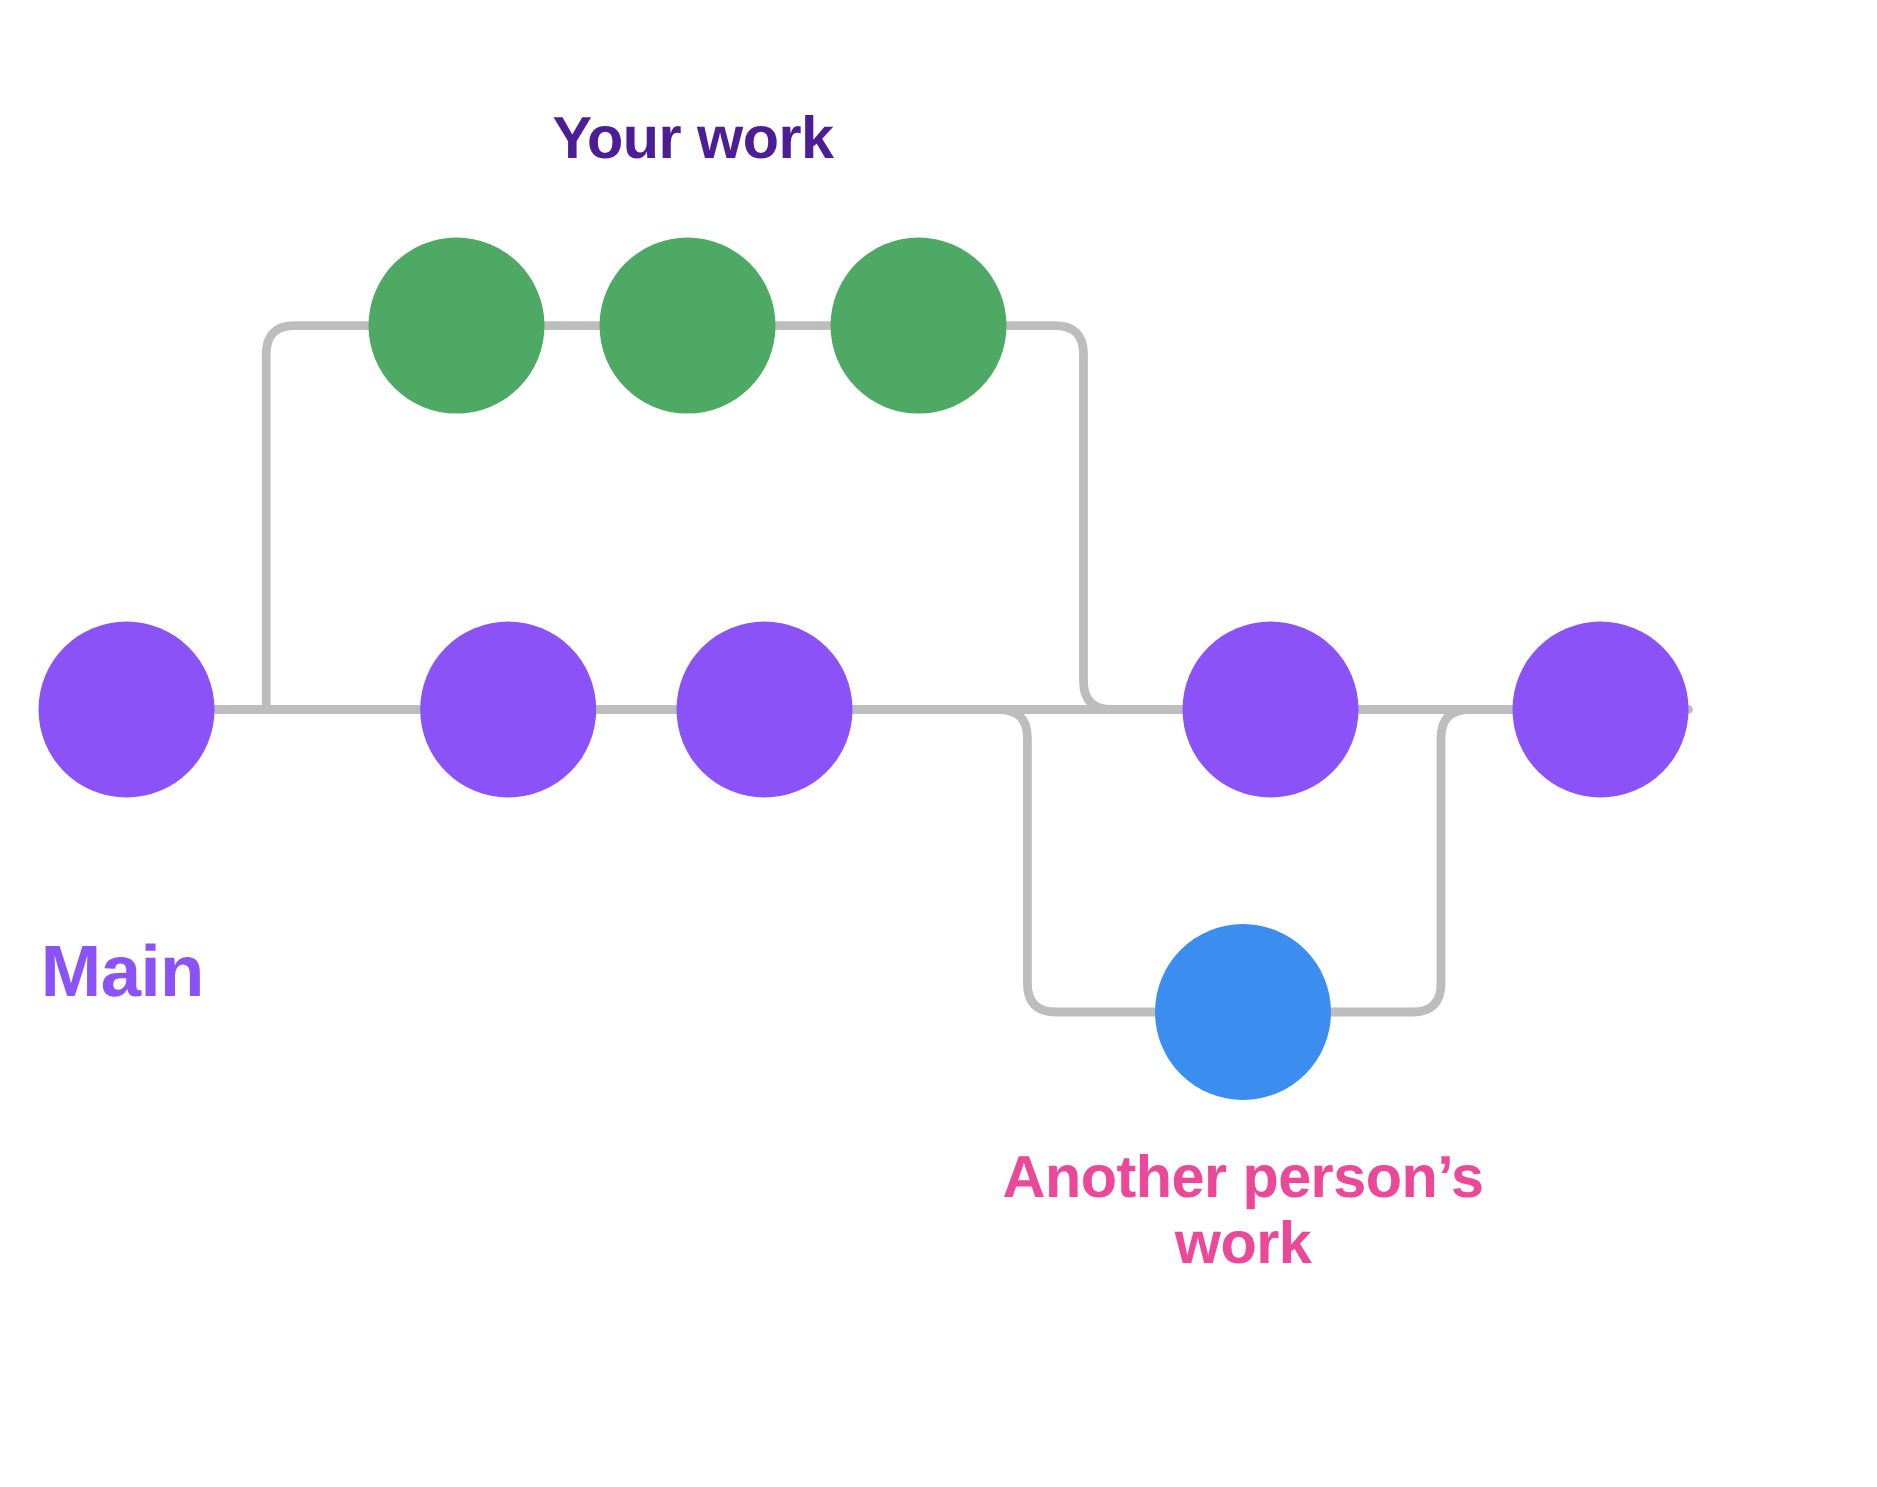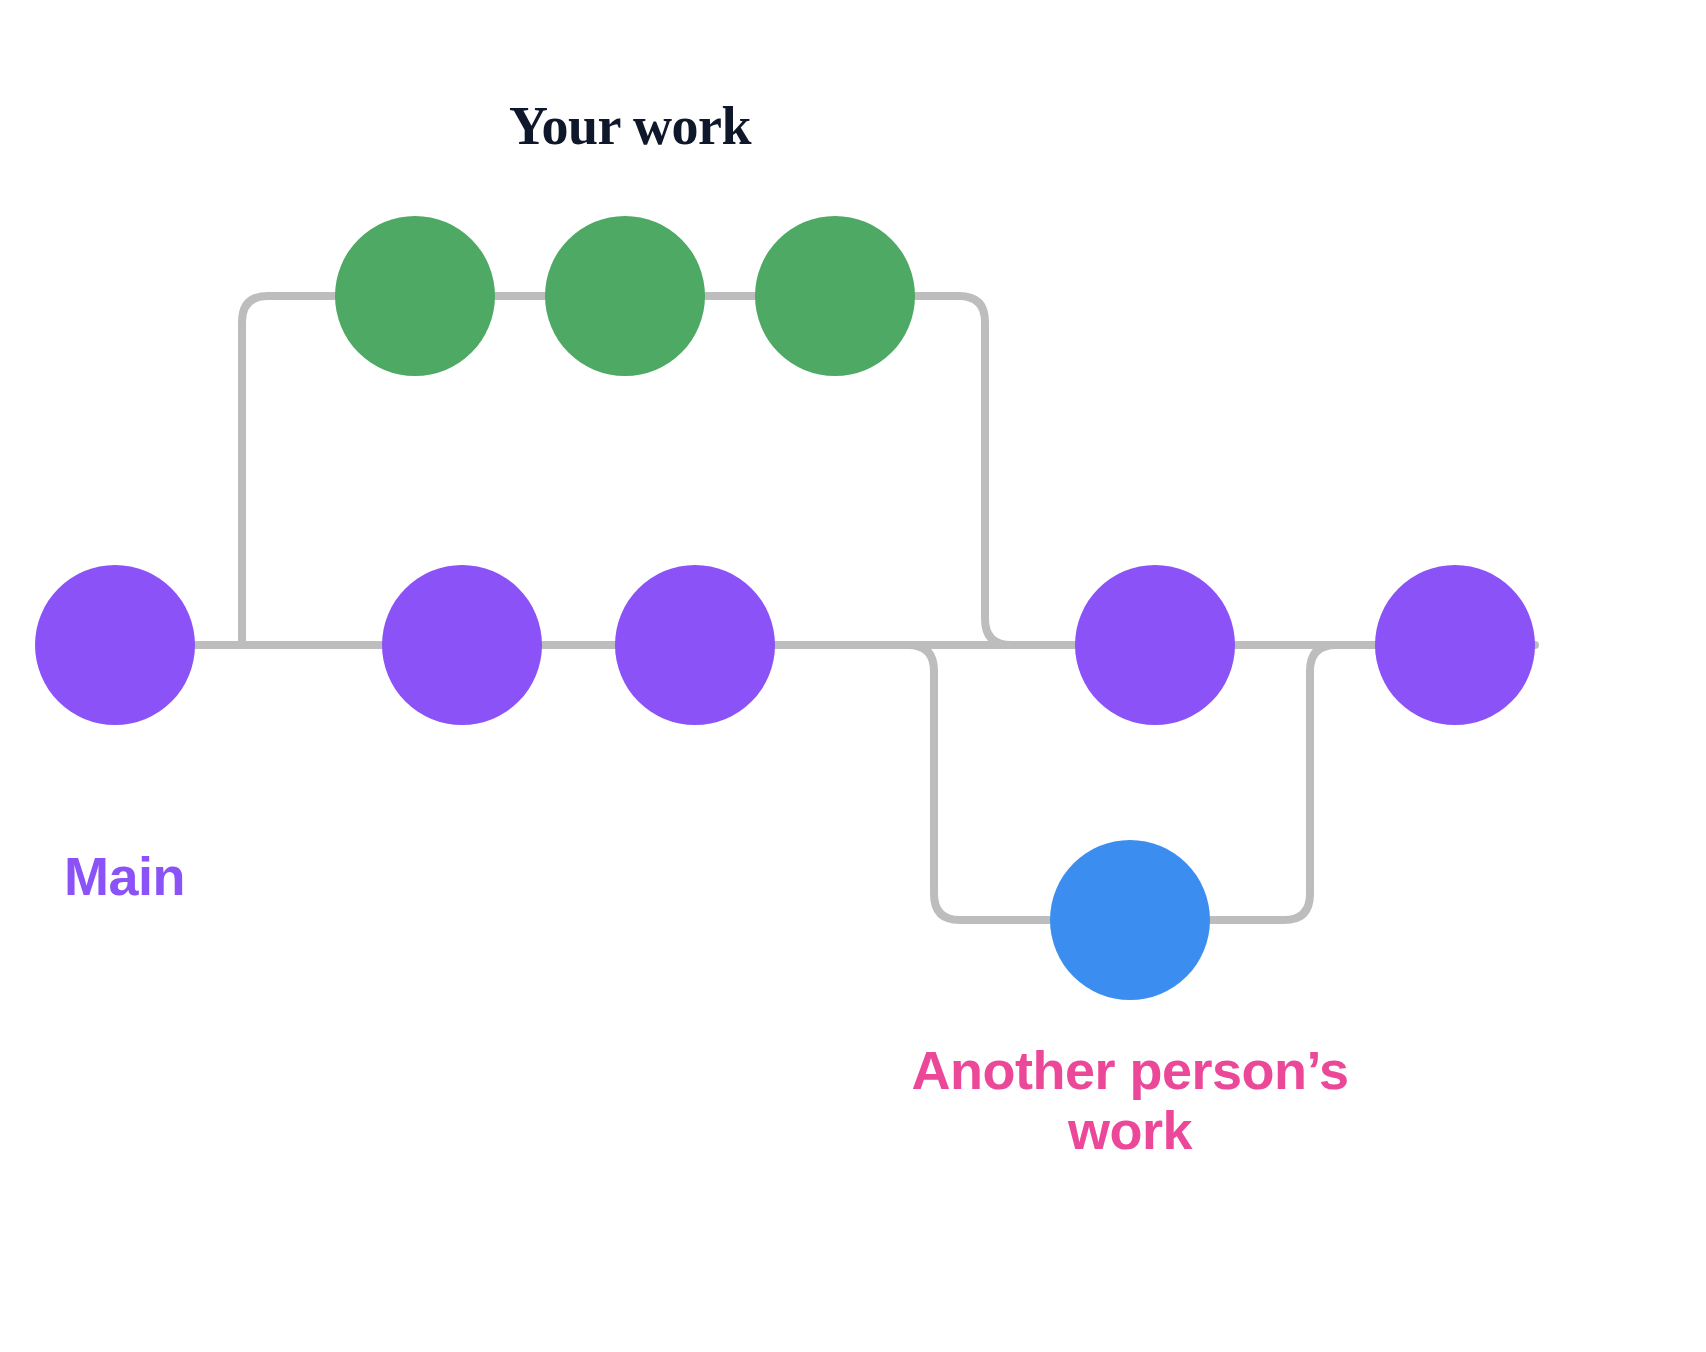--- a/index.html
+++ b/index.html
@@ -35,23 +35,23 @@
     user-select: none;
   }
   #label-your-work {
     left: 0;
     top: 96px;
     width: 1260px;
     text-align: center;
     font-size: 54px;
   }
   #label-main {
-    left: 64px;
+    left: 37px;
     top: 846px;
-    font-size: 54px;
+    font-size: 66px;
     text-align: right;
   }
   #label-another {
     left: 780px;
     top: 1040px;
     width: 700px;
     text-align: center;
     font-size: 54px;
   }
 </style>
@@ -79,19 +79,19 @@
         <circle cx="695" cy="645" r="80" fill="#8B52F7"></circle>
         <circle cx="1155" cy="645" r="80" fill="#8B52F7"></circle>
         <circle cx="1455" cy="645" r="80" fill="#8B52F7"></circle>
         <circle cx="415" cy="296" r="80" fill="#4DA963"></circle>
         <circle cx="625" cy="296" r="80" fill="#4DA963"></circle>
         <circle cx="835" cy="296" r="80" fill="#4DA963"></circle>
         <circle cx="1130" cy="920" r="80" fill="#3B8EF0"></circle>
       </g>
   </svg>
 
-  <div class="lbl" id="label-your-work" style="color: #0f172a; font-family: Liberation Serif, serif;">Your work</div>
+  <div class="lbl" id="label-your-work" style="color: #4c1d95;">Your work</div>
 
   <div class="lbl" id="label-main" style="color: rgb(139, 82, 247);">Main</div>
 
   <div class="lbl" id="label-another" style="color: #ec4899;"><span>Another person’s</span><br><span>work</span></div>
 
 </div>
 
 </body></html>

